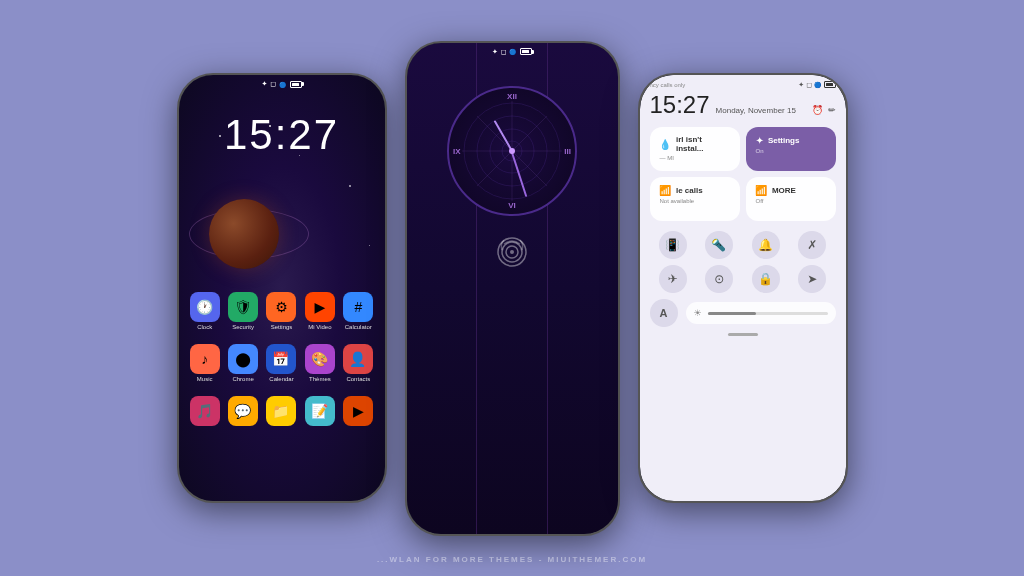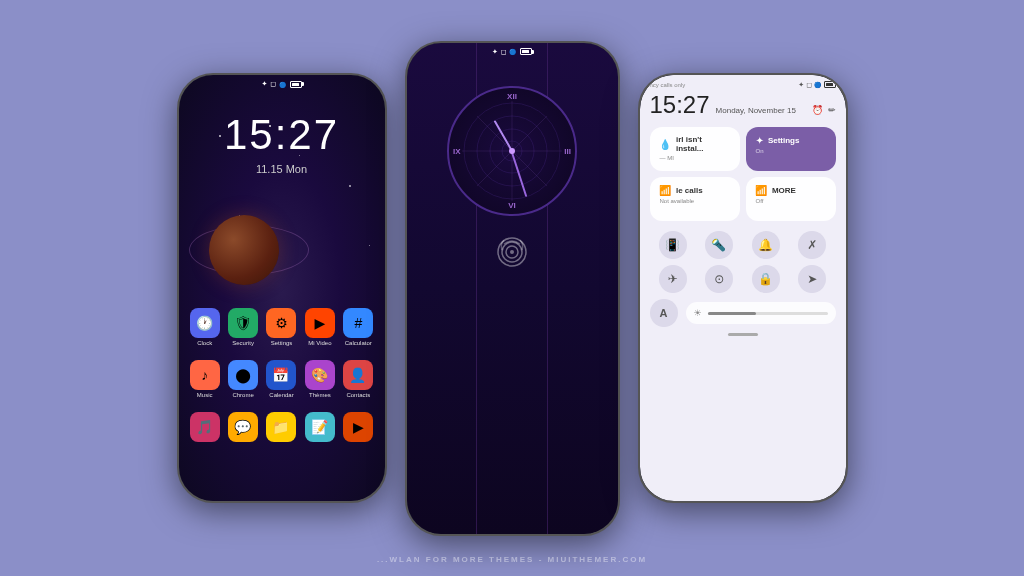--- a/index.html
+++ b/index.html
@@ -508,21 +508,20 @@
           <span>✦</span>
           <span>◻</span>
           <span style="font-size:6px">🔵</span>
           <div class="battery-icon">
               <div class="battery-fill"></div>
             </div>
         </div>
       </div>
 
       <div class="lock-time">15:27</div>
-      <div class="lock-date">11.15  Mon</div>
 
       <div class="planet-area">
         <div class="orbit-ring"></div>
         <div class="planet"></div>
       </div>
 
       <div class="app-grid">
         <div class="app-item">
           <div class="app-icon" style="background:#5566ee;">🕐</div>
           <span class="app-label">Clock</span>

